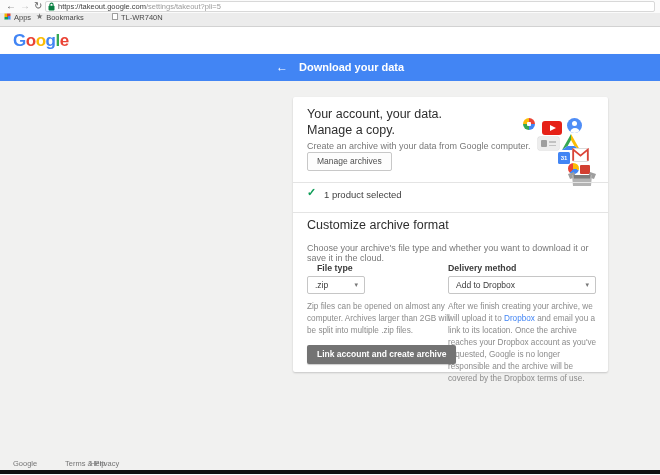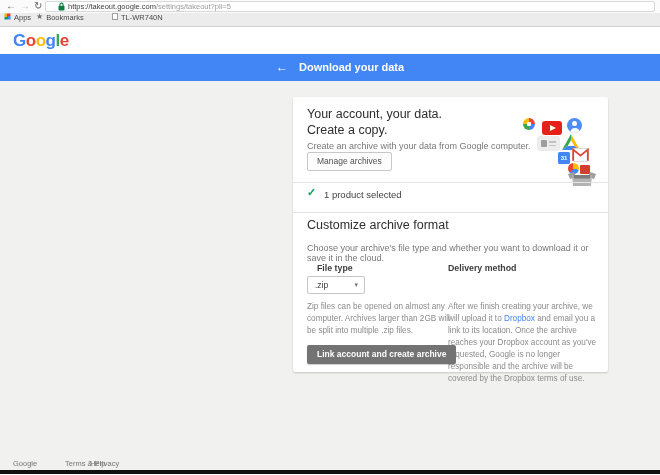--- a/index.html
+++ b/index.html
@@ -4,21 +4,21 @@
 <style>
   * { margin:0; padding:0; box-sizing:border-box; }
   html,body { width:660px; height:475px; overflow:hidden; }
   body { font-family:"Liberation Sans", sans-serif; background:#fff; position:relative; }
   .abs { position:absolute; }
 
   
   .toolbar { left:0; top:0; width:660px; height:13px; background:#fbfbfb; }
   .nav-glyph { top:0; height:13px; line-height:12px; font-size:10px; color:#5f5f5f; cursor:pointer; }
   .nav-fwd { color:#bcbcbc; }
-  .omnibox { left:45px; top:1px; width:610px; height:11px; background:#fff; border:1px solid #d8d8d8; border-radius:2px; display:flex; align-items:center; padding-left:12px; }
+  .omnibox { left:45px; top:1px; width:610px; height:11px; background:#fff; border:1px solid #d8d8d8; border-radius:2px; display:flex; align-items:center; padding-left:2px; }
   .omni-domain { font-size:7.5px; color:#3d3d3d; }
   .omni-path { font-size:7.5px; color:#9b9b9b; }
   .padlock { margin-right:3px; display:block; }
 
   .bookmarks { left:0; top:13px; width:660px; height:14px; background:#ececec; border-bottom:1px solid #d2d2d2; }
   .bm-item { top:13px; height:13px; display:flex; align-items:flex-start; gap:3px; font-size:7.5px; color:#4a4a4a; cursor:pointer; }
   .apps-ic { width:7px; height:7px; border-radius:1px;
     background: conic-gradient(#db4437 0 25%, #4285f4 0 50%, #0f9d58 0 75%, #f4b400 0);
     box-shadow: inset 0 0 0 0.5px #ececec; }
   .star-ic { font-size:8px; color:#6f6f6f; line-height:8px; }
@@ -120,21 +120,21 @@
 <div class="abs app-header"></div>
 <span class="abs hdr-back">←</span>
 <span class="abs hdr-title">Download your data</span>
 
 <div class="abs page-bg"></div>
 
 <div class="abs card">
 
   <div class="abs h1">
     <div>Your account, your data.</div>
-    <div>Create a copy.</div>
+    <div>Manage a copy.</div>
   </div>
   <div class="abs sub sub1">Create an archive with your data from Google computer.</div>
   <button class="abs btn-outline">Manage archives</button>
 
   <div class="abs icons">
     <span class="abs photos-ic"></span>
     <span class="abs yt-ic"></span>
     <span class="abs profile-ic"></span>
     <span class="abs contacts-ic">
         <i></i>
@@ -171,20 +171,24 @@
   <div class="abs h2">Customize archive format</div>
   <div class="abs sub sub2">Choose your archive's file type and whether you want to download it or save it in the cloud.</div>
 
   <div class="abs fld-label" style="left:24px;">File type</div>
   <div class="abs fld-label" style="left:155px;">Delivery method</div>
 
   <div class="abs dd" style="left:14px; width:58px;">
     <span>.zip</span>
     <span class="caret">▾</span>
   </div>
+  <div class="abs dd" style="left:155px; width:148px;">
+    <span>Add to Dropbox</span>
+    <span class="caret">▾</span>
+  </div>
 
   <div class="abs help" style="left:14px; width:147px;">Zip files can be opened on almost any computer. Archives larger than 2GB will be split into multiple .zip files.</div>
   <div class="abs help" style="left:155px; width:150px;"><span>After we finish creating your archive, we will upload it to </span><a>Dropbox</a><span> and email you a link to its location. Once the archive reaches your Dropbox account as you've requested, Google is no longer responsible and the archive will be covered by the Dropbox terms of use.</span></div>
 
   <button class="abs btn-primary">Link account and create archive</button>
 </div>
 
 <span class="abs footer-link" style="left:13px;">Google</span>
 <span class="abs footer-link" style="left:42px;margin-left:23px;">Terms &amp; Privacy</span>
 <span class="abs footer-link" style="left:90px;">Help</span>

